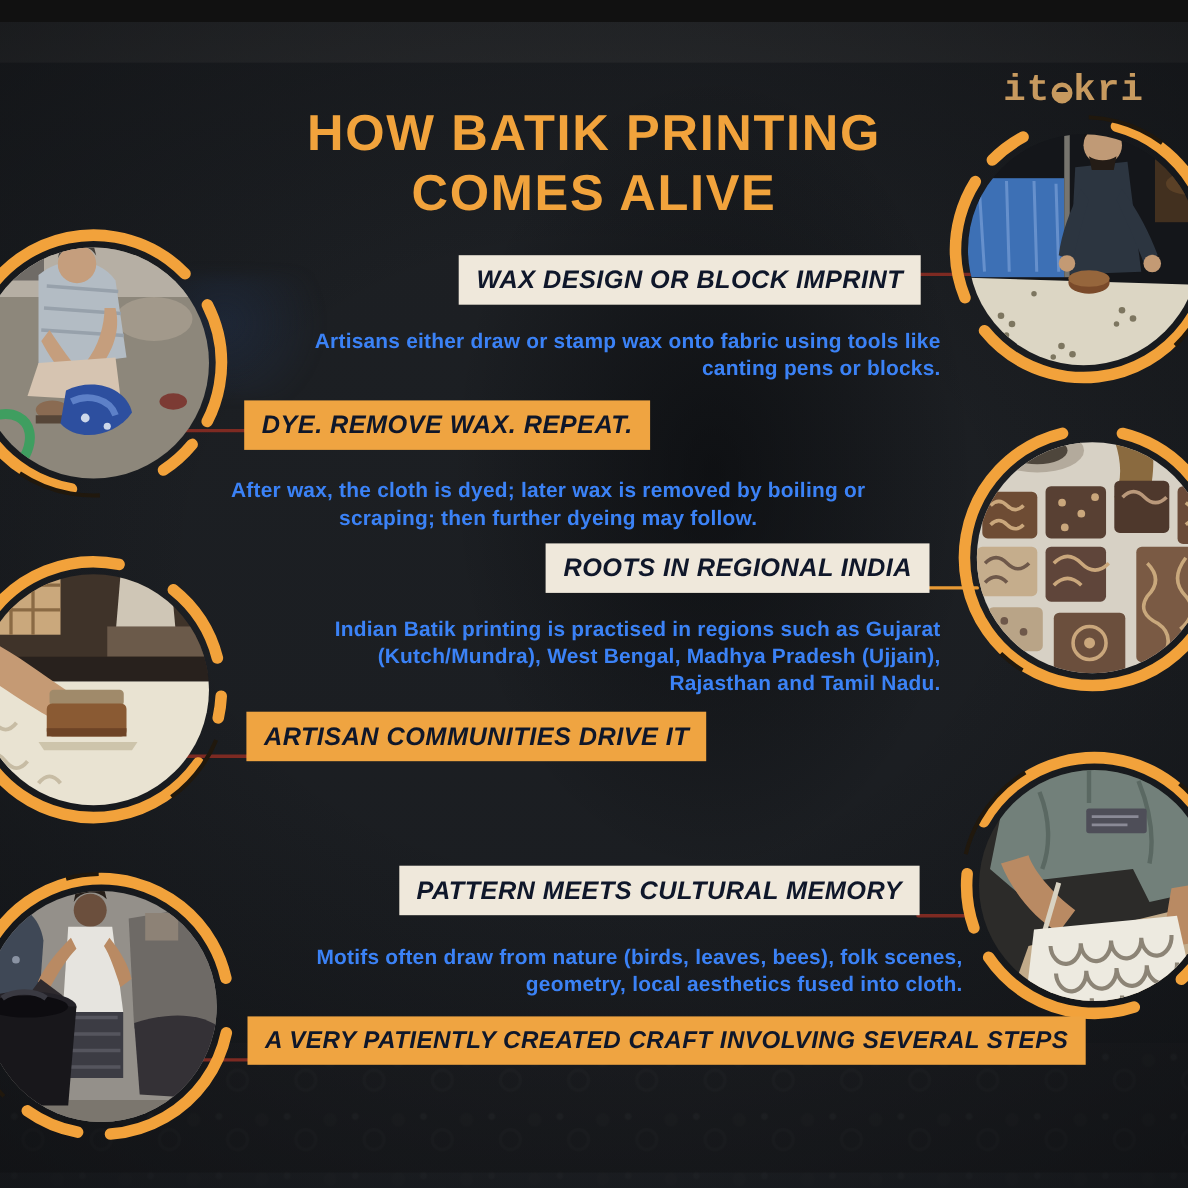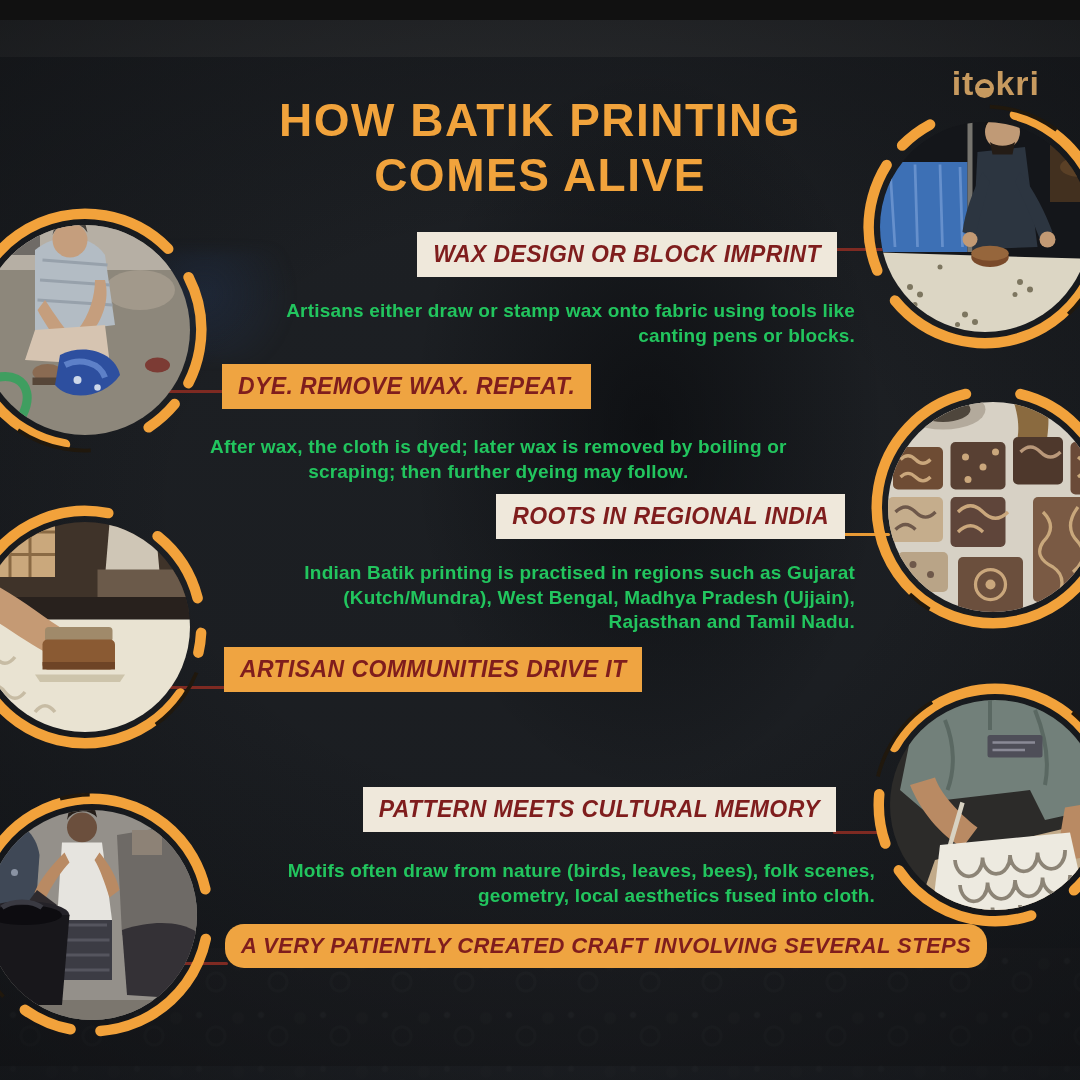--- a/index.html
+++ b/index.html
@@ -29,42 +29,42 @@
       radial-gradient(circle at 52px 16px, rgba(64,66,70,.2) 0 5px, transparent 7px);
     background-size:62px 54px;
   }
   .bg-floor-strip{position:absolute;left:0;top:1046px;width:1080px;height:34px;
     background:linear-gradient(180deg, rgba(58,64,72,.35), rgba(44,50,58,.55));}
   
   .title{
     position:absolute;left:0;top:42px;width:1080px;text-align:center;
     color:#F1A33C;font-size:46px;font-weight:700;letter-spacing:1.5px;line-height:1.2;z-index:5;
   }
-  .logo{position:absolute;right:40px;top:44px;z-index:6;color:#C79A5F;font-size:34px;font-weight:700;letter-spacing:1px;}
+  .logo{position:absolute;right:40px;top:44px;z-index:6;color:#C79A5F;font-size:34px;font-weight:700;letter-spacing:1px;font-family:Liberation Mono, monospace;}
   .logo .logo-o{
     display:inline-block;width:19px;height:19px;border:4px solid #C79A5F;border-radius:50%;
     background:linear-gradient(180deg, transparent 46%, #C79A5F 46%);
     vertical-align:-3px;margin:0 1px;box-sizing:border-box;
   }
   
   .bar{
     position:absolute;z-index:4;padding:9px 16px;white-space:nowrap;
-    font-style:italic;font-weight:700;font-size:23px;letter-spacing:.4px;color:#7f1d1d;
+    font-style:italic;font-weight:700;font-size:23px;letter-spacing:.4px;color:#0f172a;
   }
   .bar.cream{background:#EFE8DB;}
   .bar.orange{background:#EFA441;}
   .bar-1{right:243px;top:212px;}
   .bar-2{left:222px;top:344px;}
   .bar-3{right:235px;top:474px;}
   .bar-4{left:224px;top:627px;}
   .bar-5{right:244px;top:767px;}
-  .bar-6{left:225px;top:904px;font-size:22px;border-radius:19px;}
+  .bar-6{left:225px;top:904px;font-size:22px;}
   
   .para{
-    position:absolute;z-index:4;color:#22c55e;font-weight:700;font-size:19px;line-height:1.3;
+    position:absolute;z-index:4;color:#3b82f6;font-weight:700;font-size:19px;line-height:1.3;
     white-space:pre-line;letter-spacing:.2px;
   }
   .para.r{text-align:right;}
   .para-1{right:225px;top:260px;}
   .para-2{left:210px;top:396px;text-align:center;}
   .para-3{right:225px;top:522px;}
   .para-4{left:228px;top:682px;}
   .para-5{right:205px;top:820px;}
   .para-6{left:228px;top:956px;}
   

